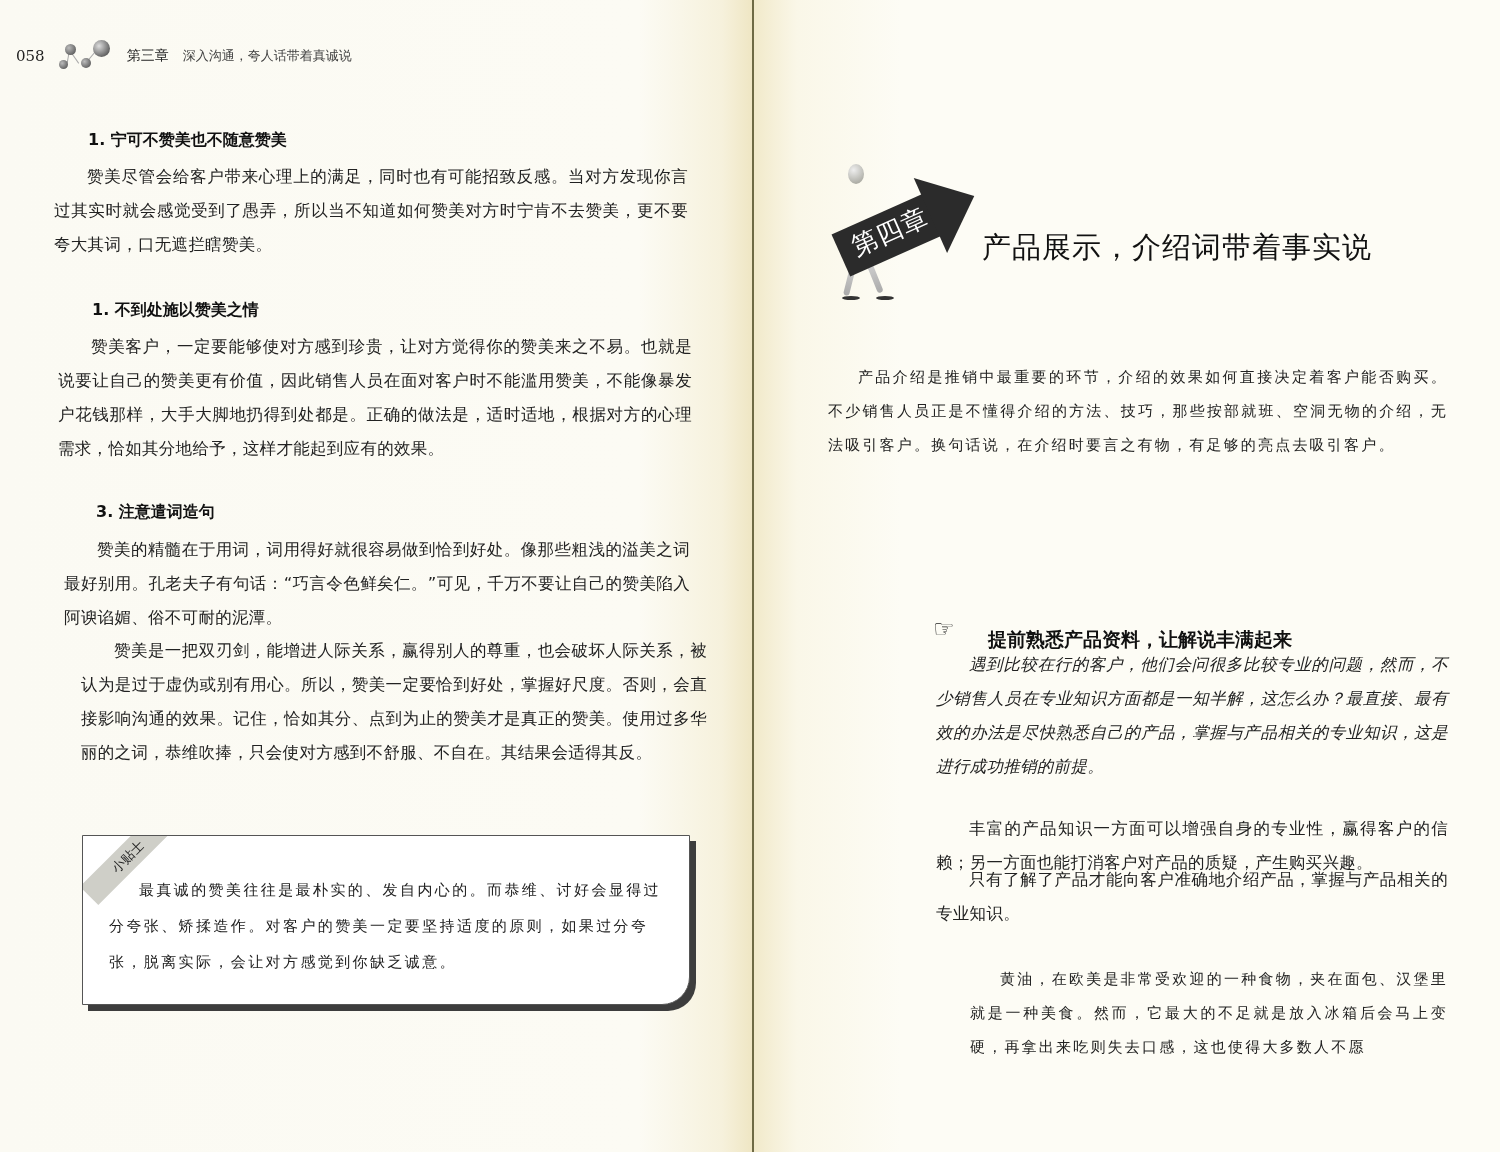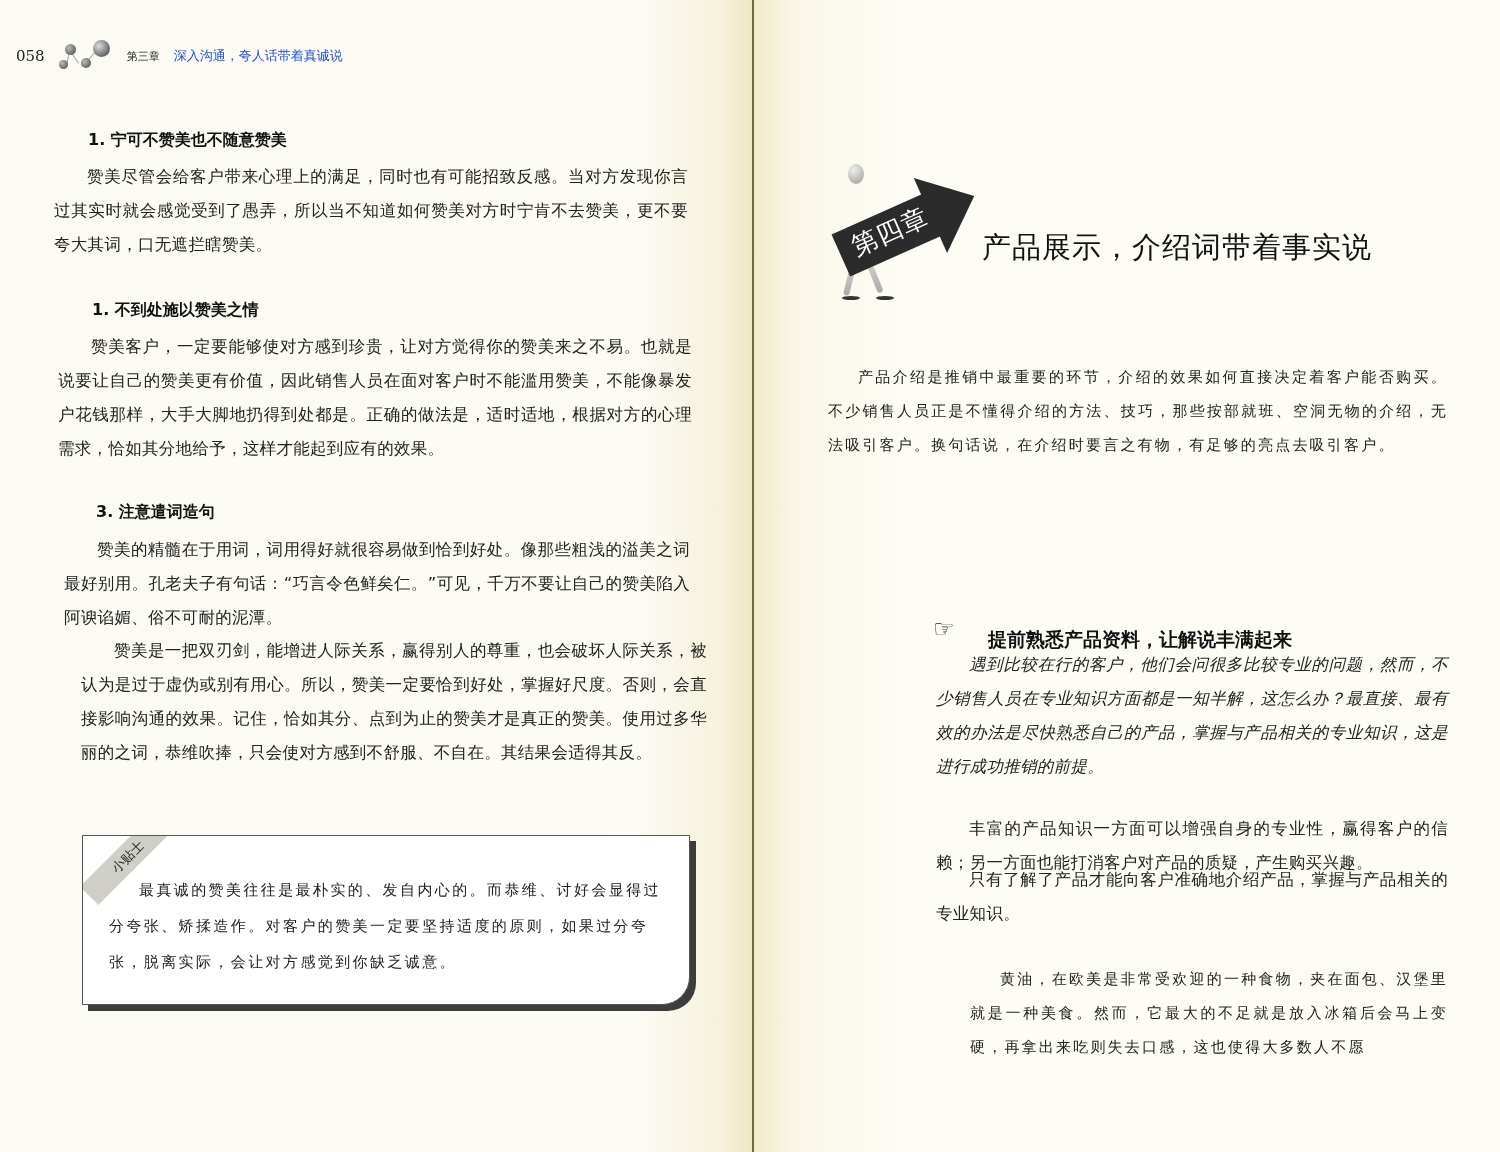--- a/index.html
+++ b/index.html
@@ -17,22 +17,22 @@
   
   .run-head { position:absolute; left:16px; top:36px; height:40px; display:flex; align-items:center; }
   .page-num { font-family:"DejaVu Serif", serif; font-size:15px; color:#222; margin-right:14px; }
   .molecule { position:relative; width:58px; height:36px; margin-right:10px; }
   .molecule span { position:absolute; border-radius:50%; background:radial-gradient(circle at 35% 35%,#bbb,#444); }
   .molecule .b1 { left:6px; top:6px; width:11px; height:11px; }
   .molecule .b2 { left:0px; top:22px; width:9px; height:9px; }
   .molecule .b3 { left:22px; top:20px; width:10px; height:10px; }
   .molecule .b4 { left:34px; top:2px; width:17px; height:17px; background:radial-gradient(circle at 35% 35%,#ddd,#333); }
   .molecule i { position:absolute; height:1px; background:#aaa; transform-origin:0 0; }
-  .chap-label { font-size:11px; color:#222; margin-right:14px;text-align:right; }
-  .chap-title { font-size:13px; color:#1d4ed8; }
+  .chap-label { font-size:14px; color:#222; margin-right:14px;text-align:right; }
+  .chap-title { font-size:13px; color:#404040; }
 
   .block { position:absolute; }
   .h3 { font-size:16px; font-weight:bold; color:#111; }
   .para { font-size:16.5px; line-height:34px; color:#222; text-indent:2em; text-align:justify; letter-spacing:0.3px; }
   .para-kai { font-family:Liberation Mono, monospace; font-size:15px; line-height:34px; letter-spacing:2.2px; color:#222; text-indent:2em; text-align:justify; }
 
   
   .tip-box { position:absolute; left:82px; top:835px; width:606px; height:168px; background:#fff;
     border:1px solid #555; border-radius:0 0 28px 0;
     box-shadow:6px 6px 0 #3d3d3d; }

